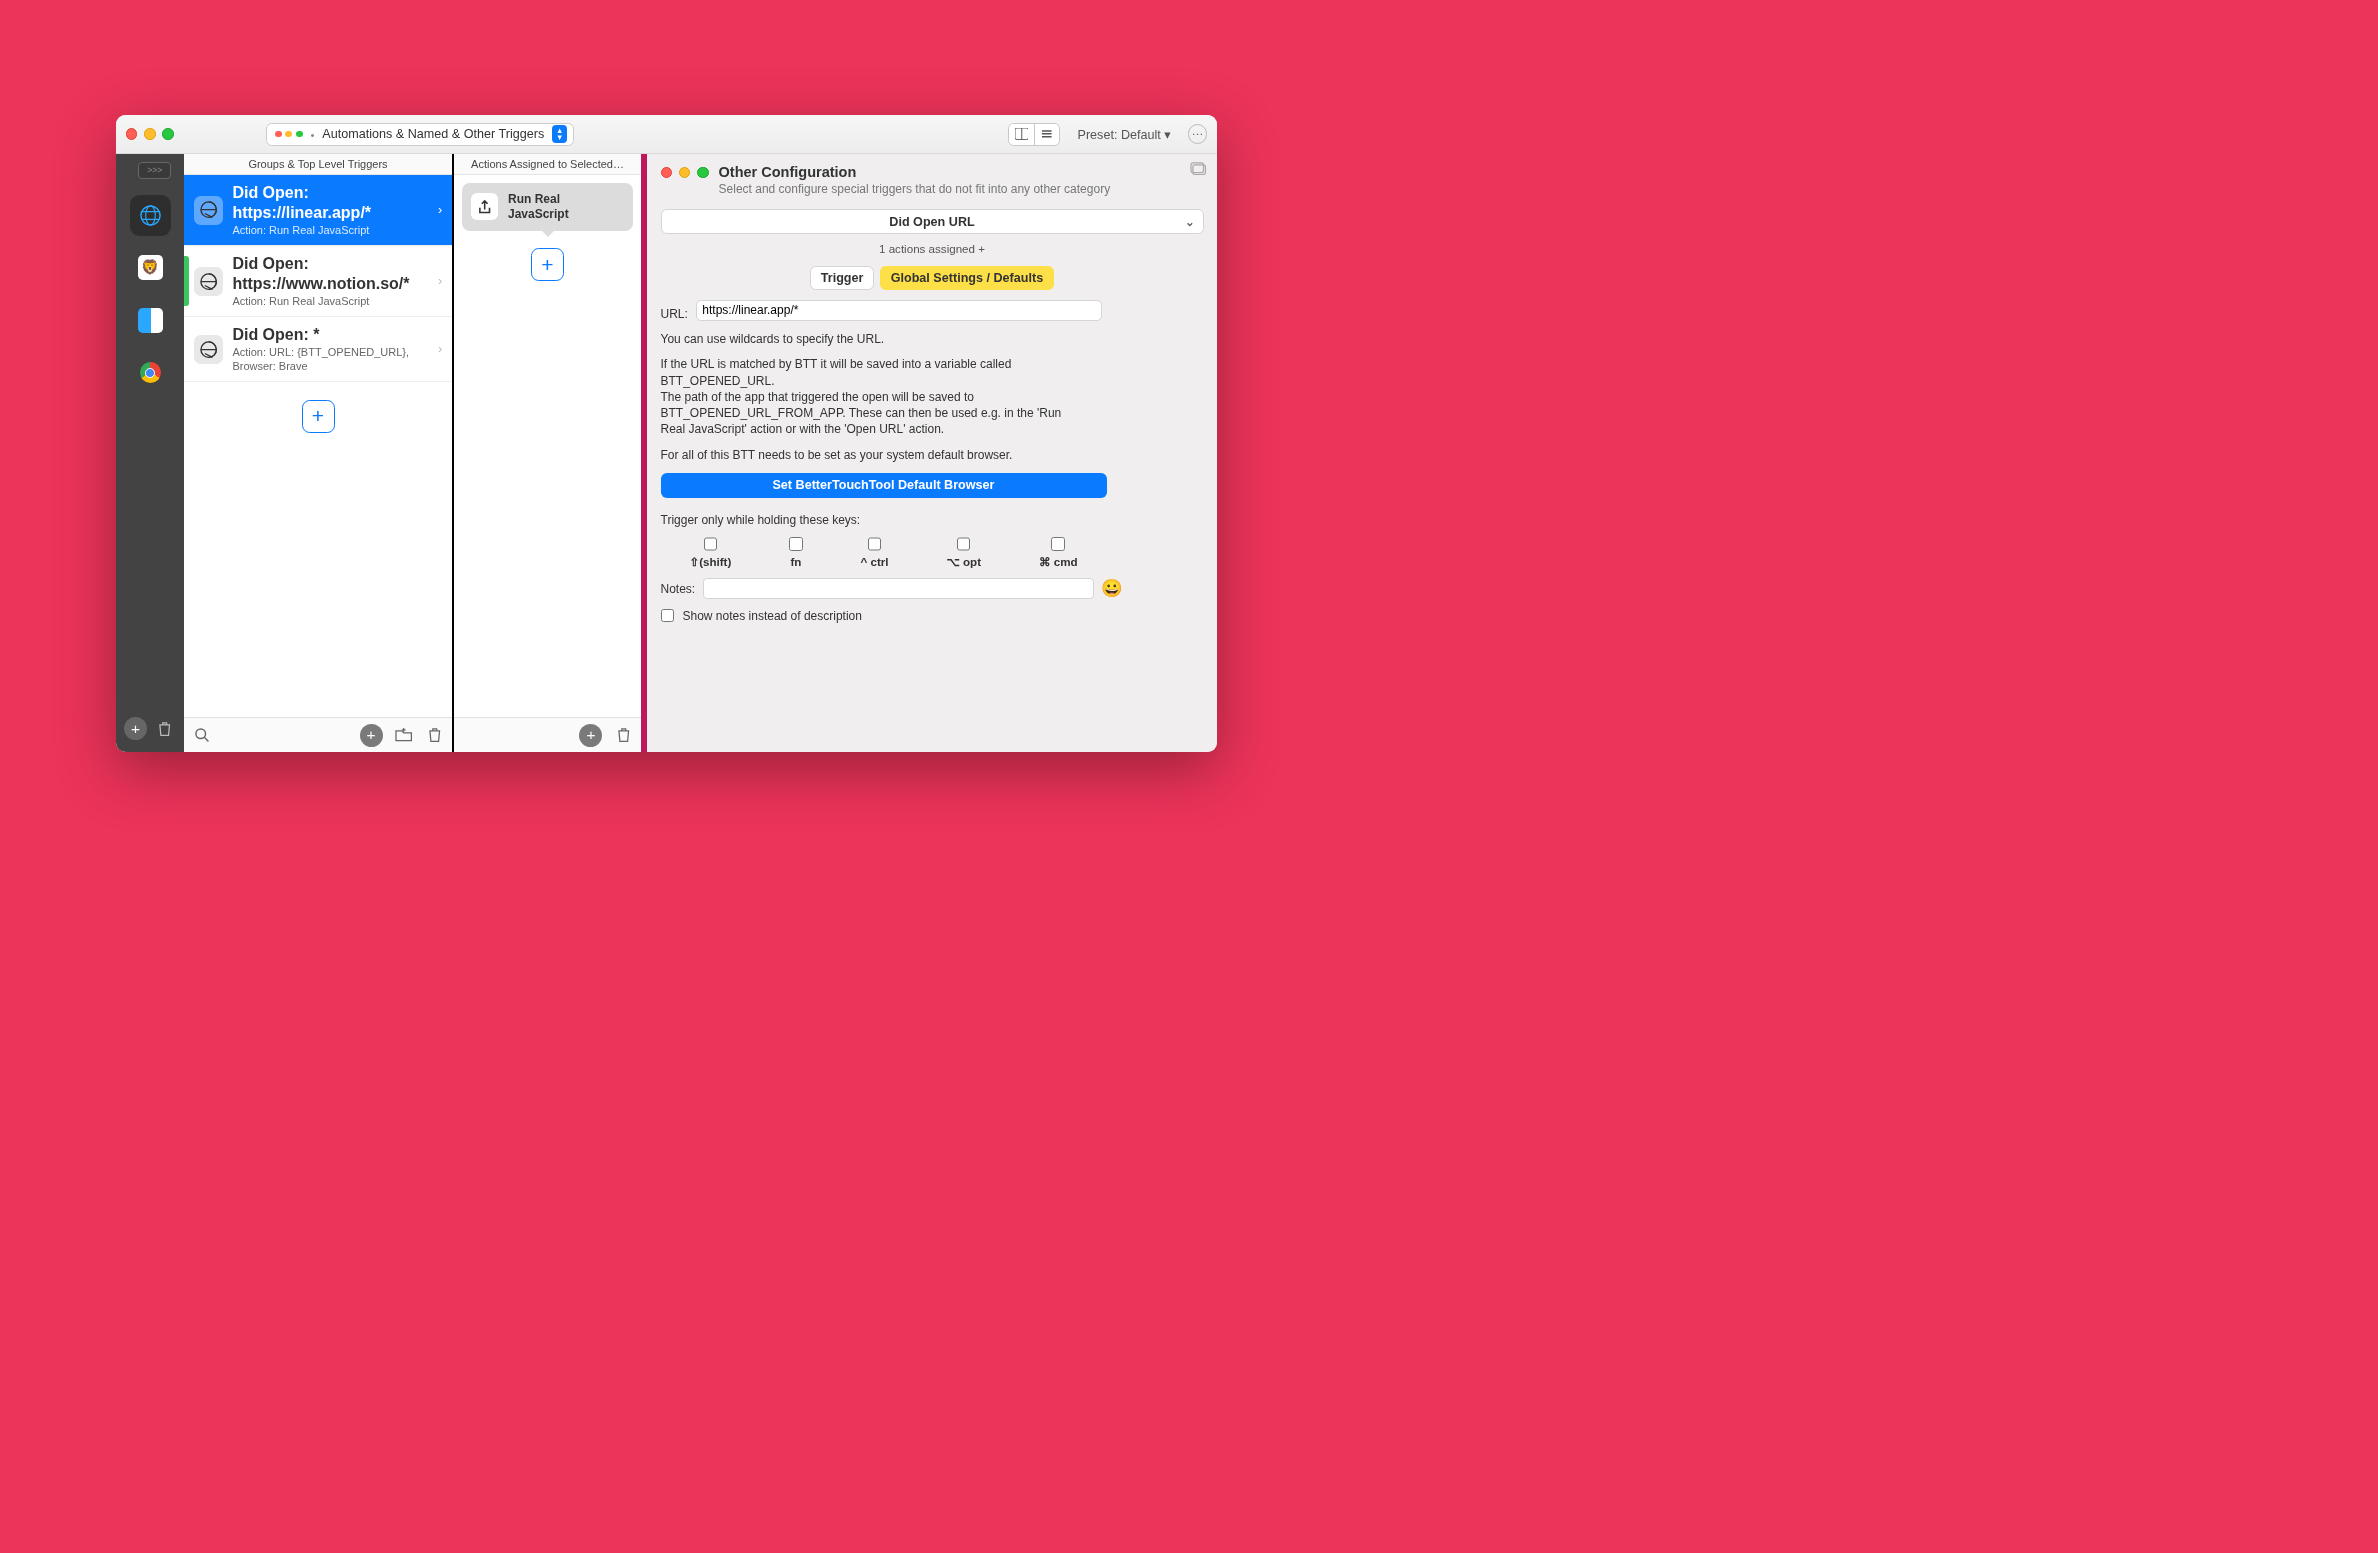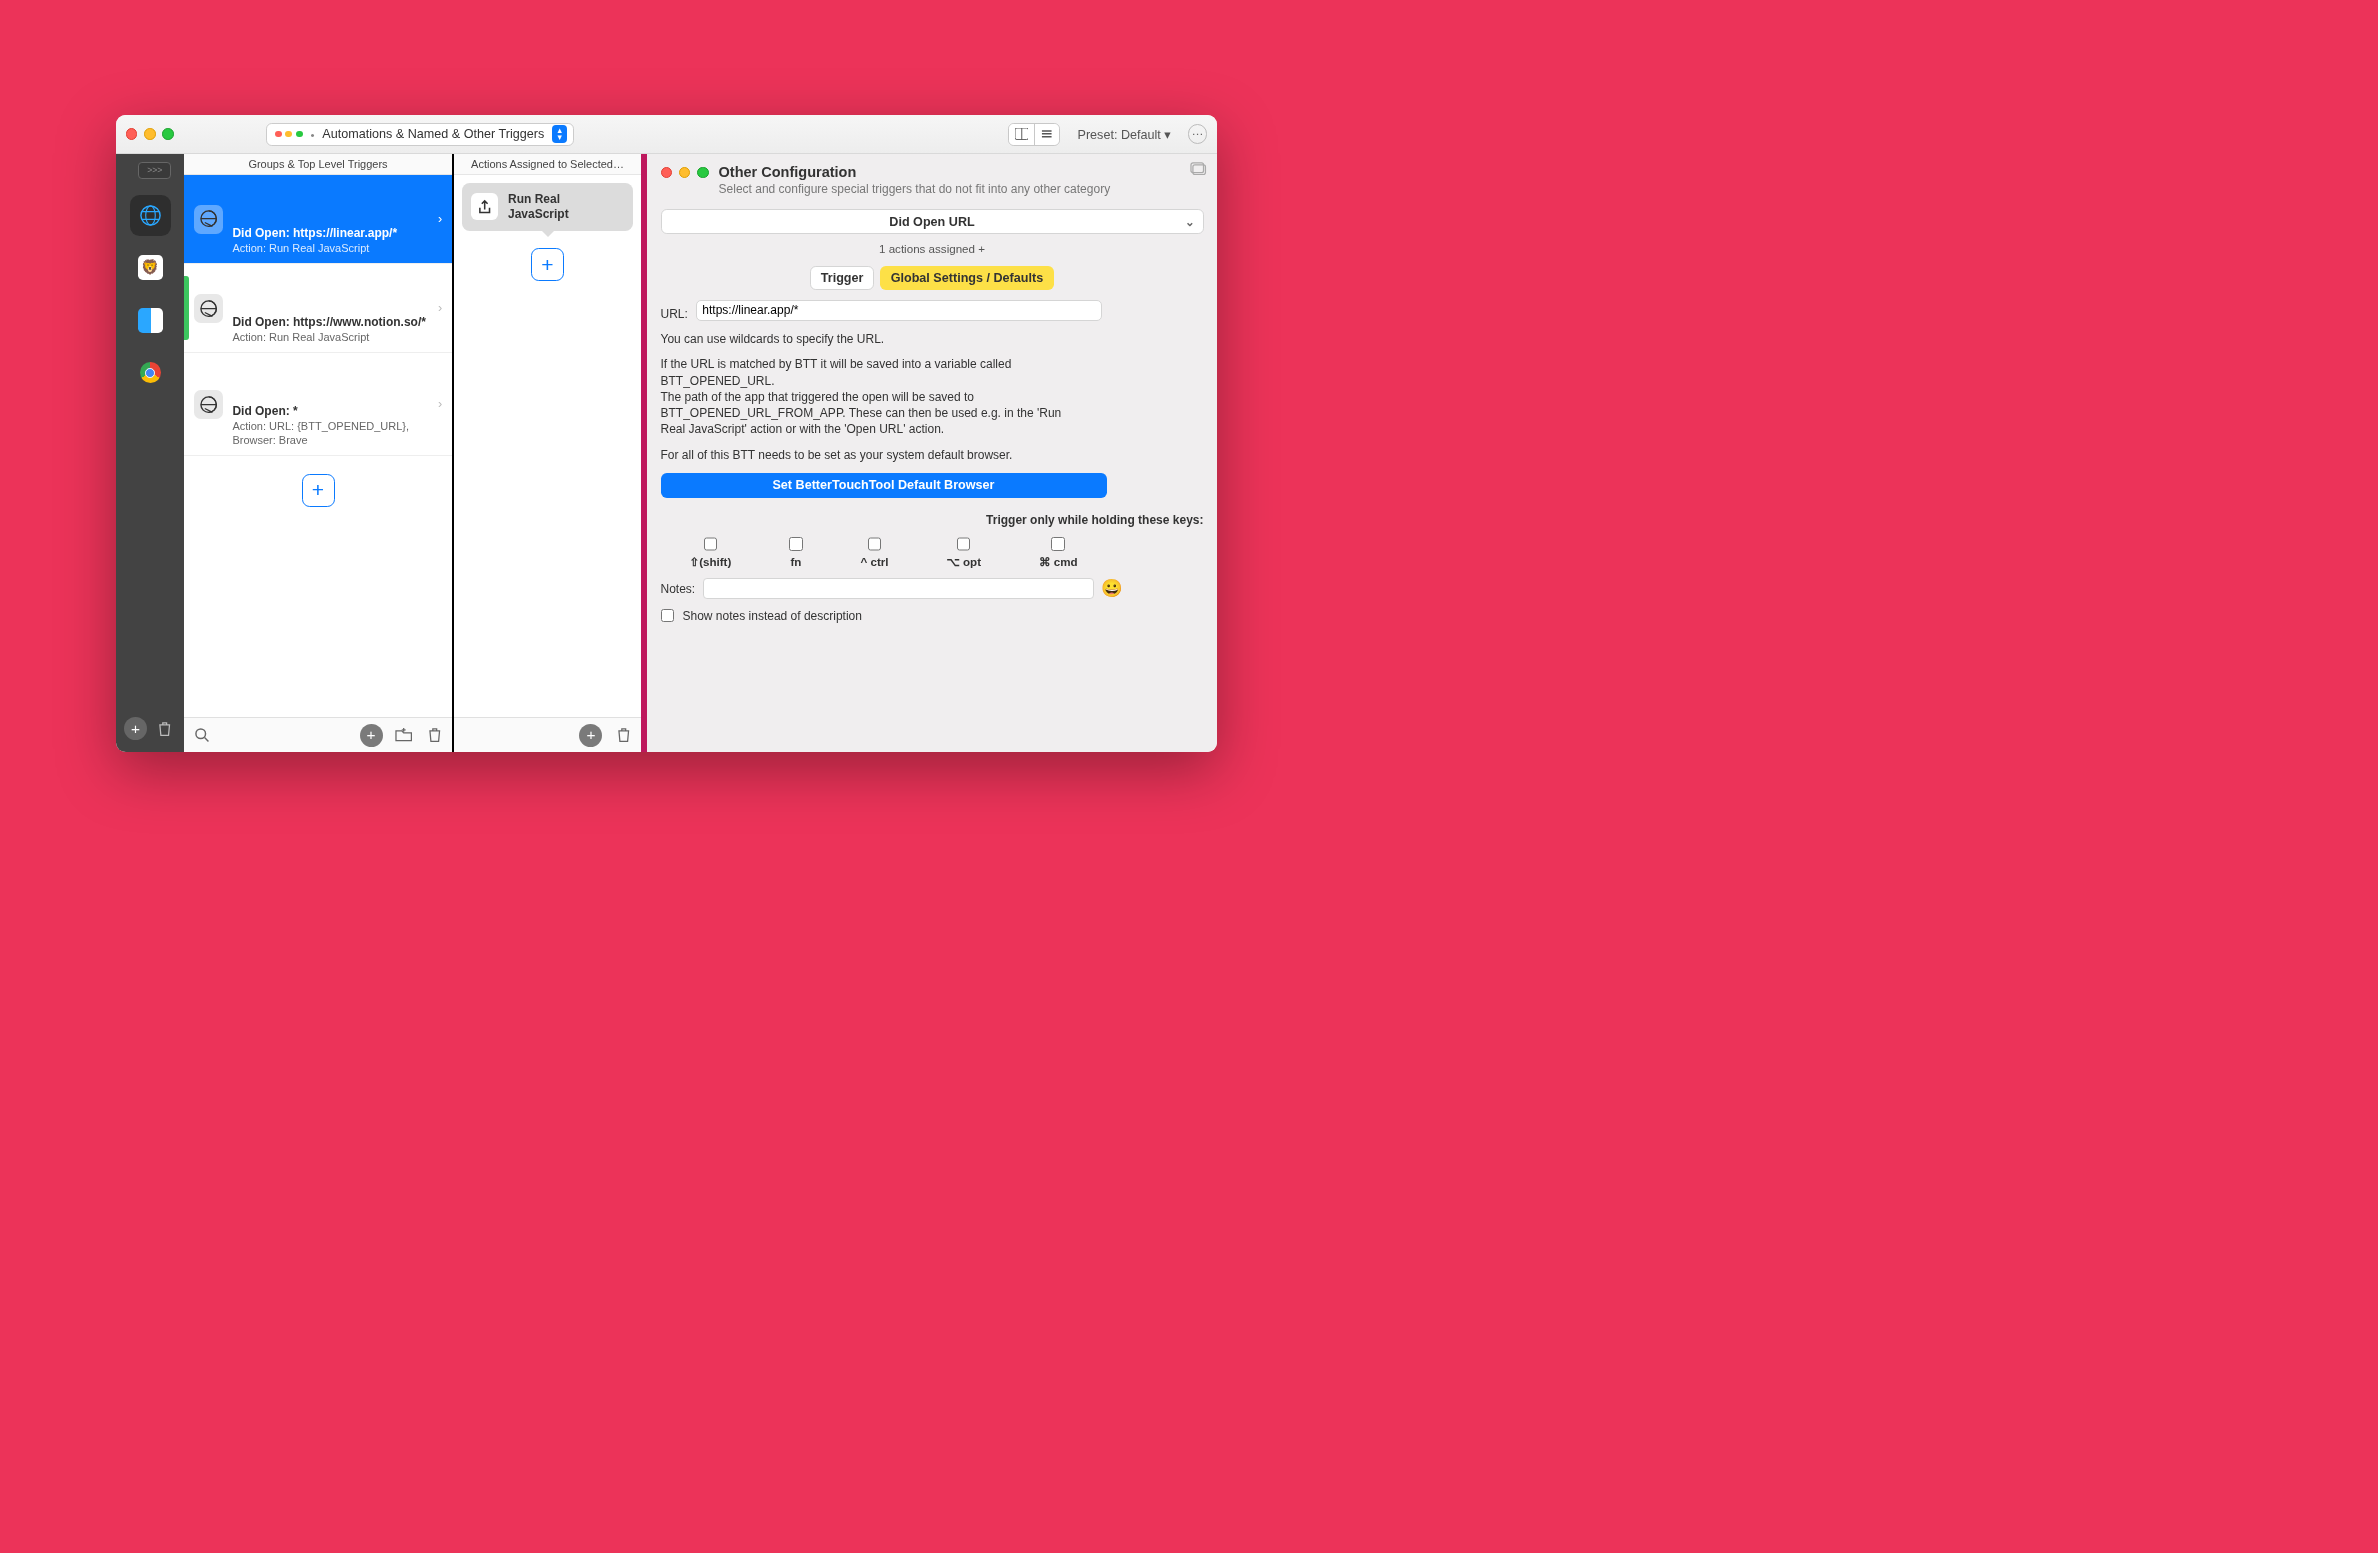--- a/index.html
+++ b/index.html
@@ -108,21 +108,21 @@
   padding:7.7px 9.7px 7.7px 9.7px;
   border-bottom:1px solid #eee;
   position:relative;
   cursor:pointer;
 }
 .trigger-row.selected { background:#0a7aff; color:#fff; }
 .trigger-row.selected .sub { color:rgba(255,255,255,.85); }
 .tr-icon { width:29px; height:29px; border-radius:6.8px; background:#e8e8e8; display:flex; align-items:center; justify-content:center; flex-shrink:0; }
 .trigger-row.selected .tr-icon { background:rgba(255,255,255,.35); }
 .tr-text { flex:1; min-width:0; }
-.tr-title { font-size:12px; font-weight:600; line-height:1.25;margin-top:43px; }
+.tr-title { font-size:16px; font-weight:600; line-height:1.25; }
 .sub { font-size:11px; color:#666; line-height:1.25; margin-top:1px; }
 .chev { color:#bbb; font-size:12.6px; }
 .trigger-row.selected .chev { color:#fff; }
 .green-bar { position:absolute; left:0; top:14%; bottom:14%; width:4.8px; background:#3cc65f; border-radius:0 2.9px 2.9px 0; }
 
 .add-box { width:33px; height:33px; border:1.4px solid #0a7aff; border-radius:7.7px; color:#0a7aff; font-size:21px; display:flex; align-items:center; justify-content:center; margin:17.4px auto; cursor:pointer; }
 
 .action-item {
   margin:7.7px 7.7px 0 7.7px;
   background:#dcdcdc;
@@ -151,21 +151,21 @@
 .tab-row { display:flex; justify-content:center; gap:5.8px; }
 .tab-btn { background:#fde047; border-radius:5.8px; padding:3.9px 9.7px; font-size:12.6px; font-weight:600; color:#333; cursor:pointer; border:1px solid transparent; }
 .tab-btn.active { background:#fff; border-color:#d5d5d5; }
 
 .config-body { padding:9.7px 13.5px 13.5px; font-size:12px; color:#333; display:flex; flex-direction:column; gap:9.7px; }
 .url-row { display:flex; align-items:flex-end; gap:7.7px; }
 .url-row label { font-size:12px; }
 .url-row input { flex:0 0 406px; height:21px; border:1px solid #d5d5d5; border-radius:5px; padding:0 5.8px; font-size:12px; background:#fff; }
 .explain { color:#333; line-height:1.35; }
 .big-blue-btn { background:#0a7aff; color:#ffffff; text-align:center; border-radius:5.8px; height:25px; display:flex; align-items:center; justify-content:center; font-size:12.6px; font-weight:600; cursor:pointer; max-width:446px; }
-.keys-title { font-weight:700; margin-top:5.8px;text-align:right; }
+.keys-title { font-weight:400; margin-top:5.8px; }
 .keys-row { display:flex; justify-content:space-around; max-width:446px; }
 .key-col { display:flex; flex-direction:column; align-items:center; gap:3.9px; font-size:11.6px; font-weight:600; }
 .key-col input[type=checkbox] { width:13.5px; height:13.5px; }
 .notes-row { display:flex; align-items:center; gap:7.7px; max-width:463px; }
 .notes-row input { flex:1; height:21px; border:1px solid #d5d5d5; border-radius:3.9px; background:#fff; }
 .emoji { font-size:17.4px; }
 .show-notes { display:flex; align-items:flex-start; gap:9px; font-size:12px; color:#333; }
 
 svg { display:block; }
 </style>

